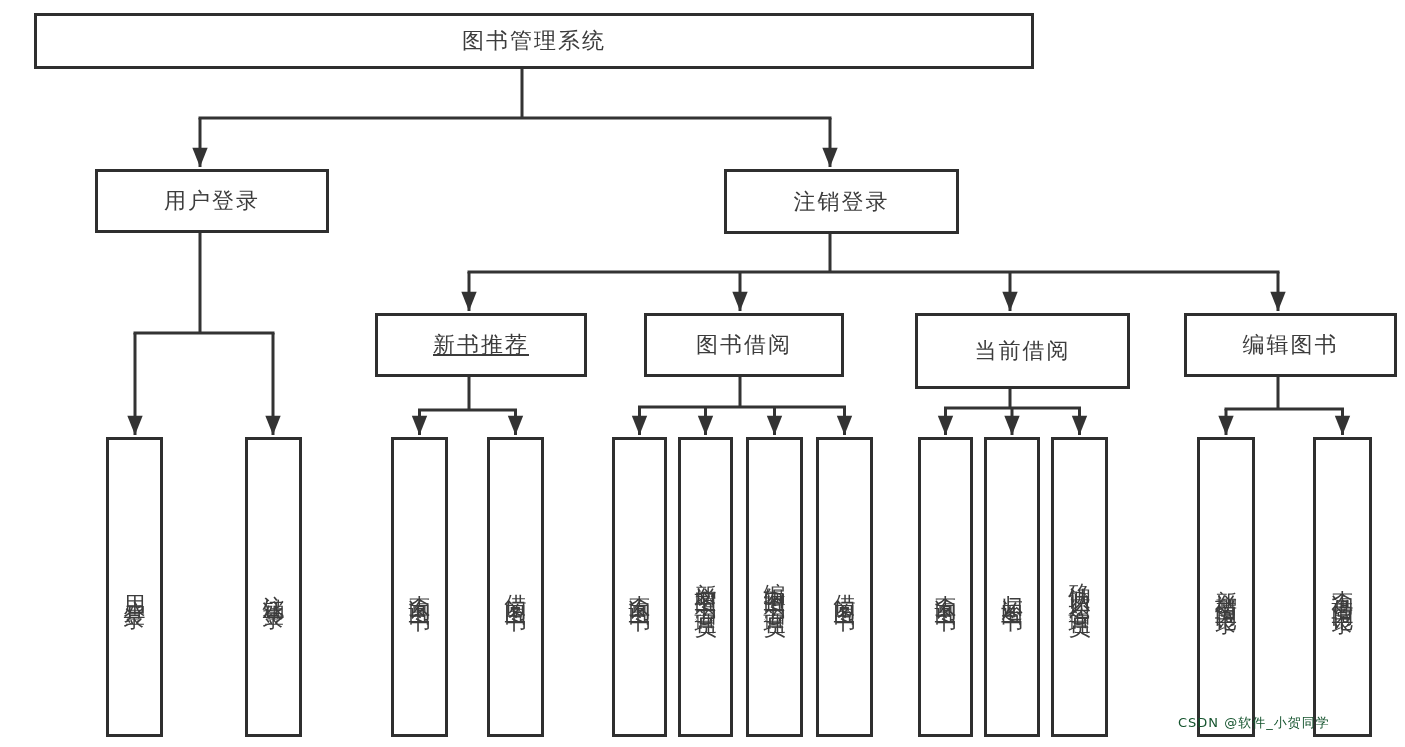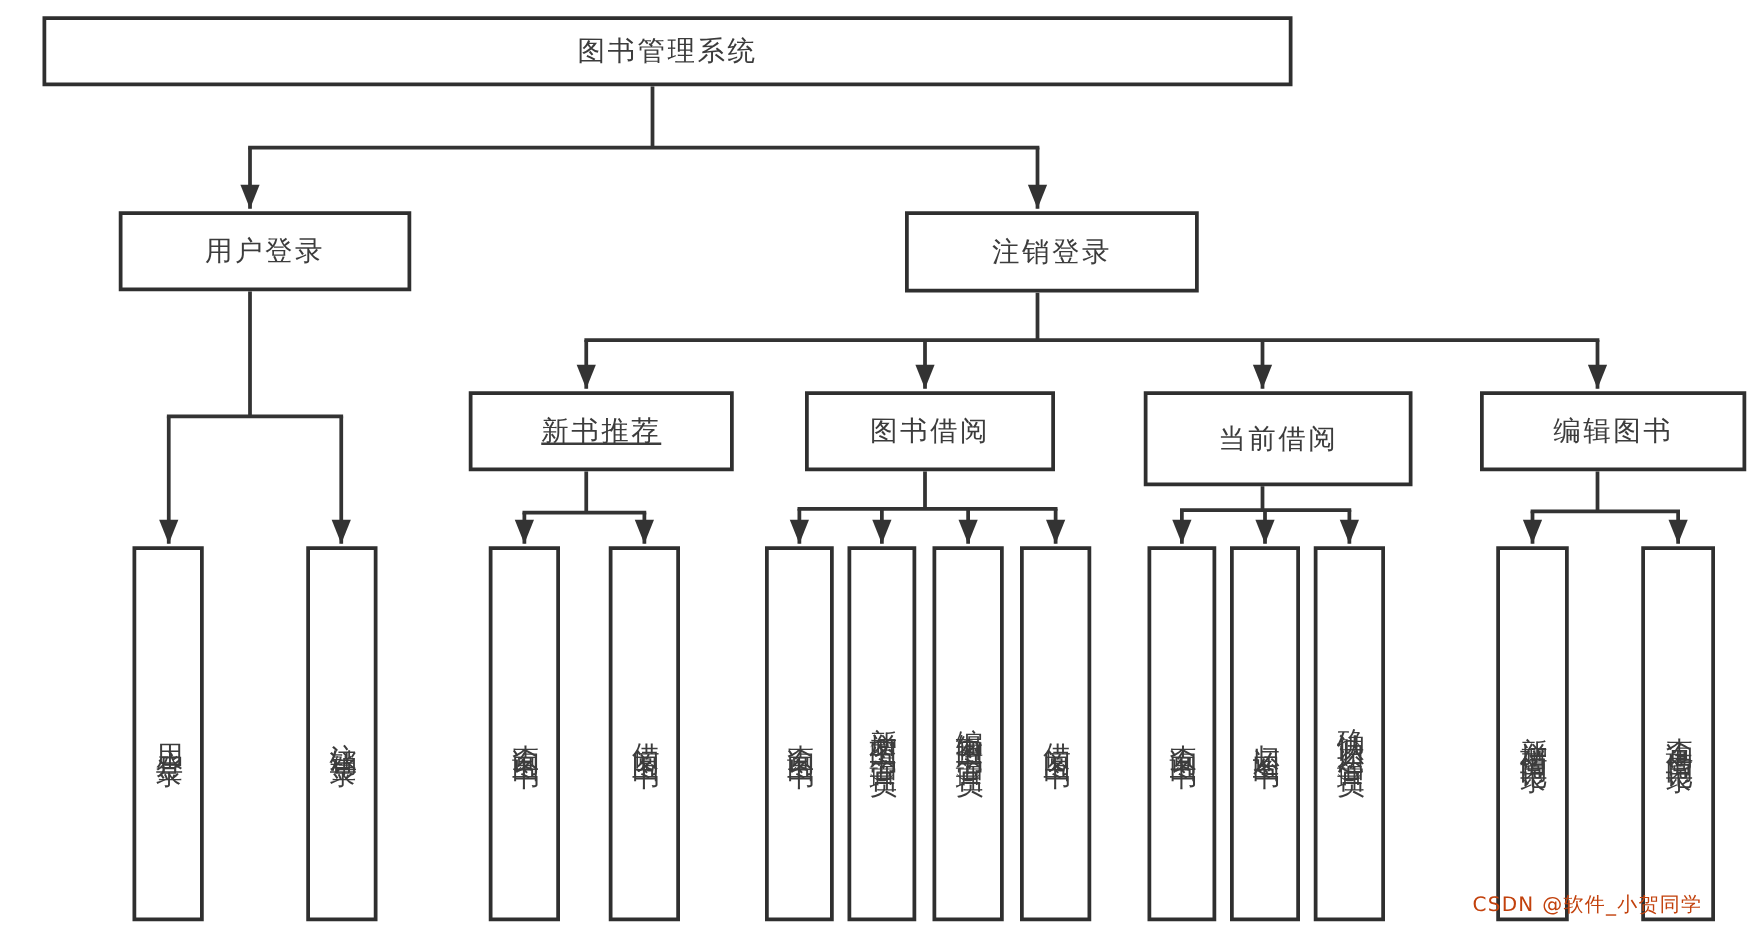--- a/index.html
+++ b/index.html
@@ -49,23 +49,23 @@
     text-orientation: upright;
     font-size: 22px;
     letter-spacing: 5px;
     line-height: 1;
     white-space: nowrap;
   }
   #watermark {
     position: absolute;
     left: 1178px;
     top: 714px;
-    font-size: 16px;
+    font-size: 13px;
     letter-spacing: 1px;
-    color: #c2410c;
+    color: #14532d;
     white-space: nowrap;
   }
 </style>
 </head>
 <body>
 
 <div id="stage">
 
   <svg id="wires" viewBox="0 0 1405 747" xmlns="http://www.w3.org/2000/svg">
     <defs>

